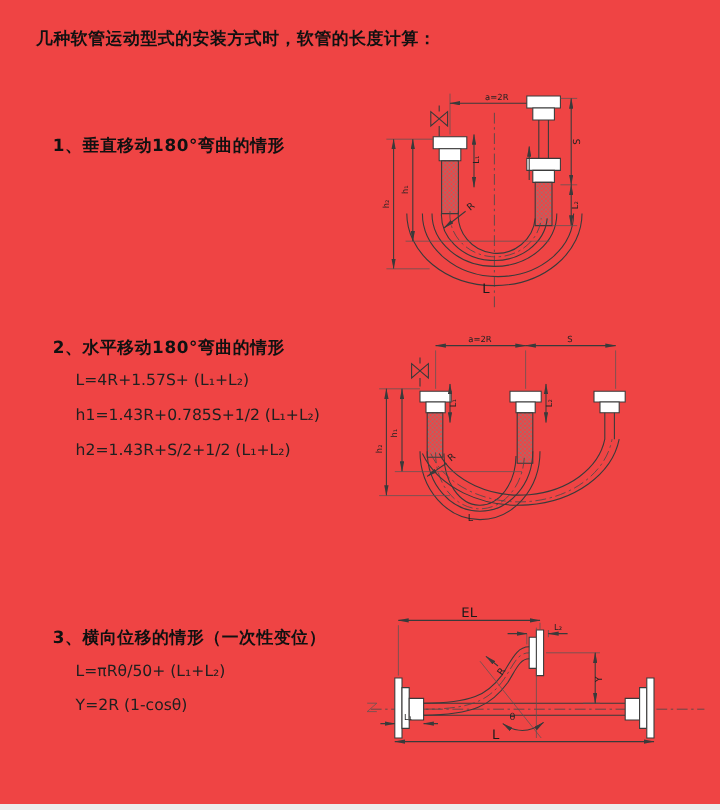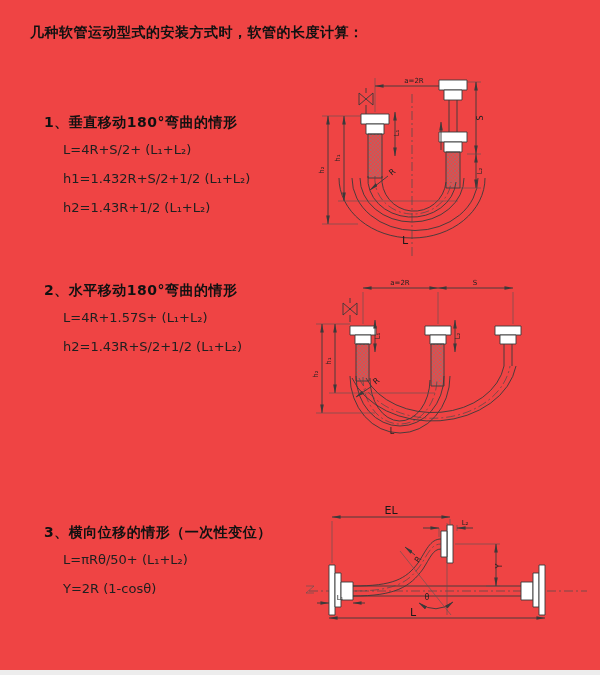--- a/index.html
+++ b/index.html
@@ -31,31 +31,27 @@
 </style>
 </head>
 <body>
 
 <div id="page">
 
   <div class="page-title">几种软管运动型式的安装方式时，软管的长度计算：</div>
 
   <div class="section" id="sec1">
     <div class="heading">1、垂直移动180°弯曲的情形</div>
-    <div class="formulas">
-      <div class="formula">L=4R+S/2+ (L₁+L₂)</div>
-      <div class="formula">h1=1.432R+S/2+1/2 (L₁+L₂)</div>
-      <div class="formula">h2=1.43R+1/2 (L₁+L₂)</div>
-    </div>
   </div>
 
   <div class="section" id="sec2">
     <div class="heading">2、水平移动180°弯曲的情形</div>
     <div class="formulas">
       <div class="formula">L=4R+1.57S+ (L₁+L₂)</div>
+      <div class="formula">h1=1.43R+0.785S+1/2 (L₁+L₂)</div>
       <div class="formula">h2=1.43R+S/2+1/2 (L₁+L₂)</div>
     </div>
   </div>
 
   <div class="section" id="sec3">
     <div class="heading">3、横向位移的情形（一次性变位）</div>
     <div class="formulas">
       <div class="formula">L=πRθ/50+ (L₁+L₂)</div>
       <div class="formula">Y=2R (1-cosθ)</div>
     </div>

